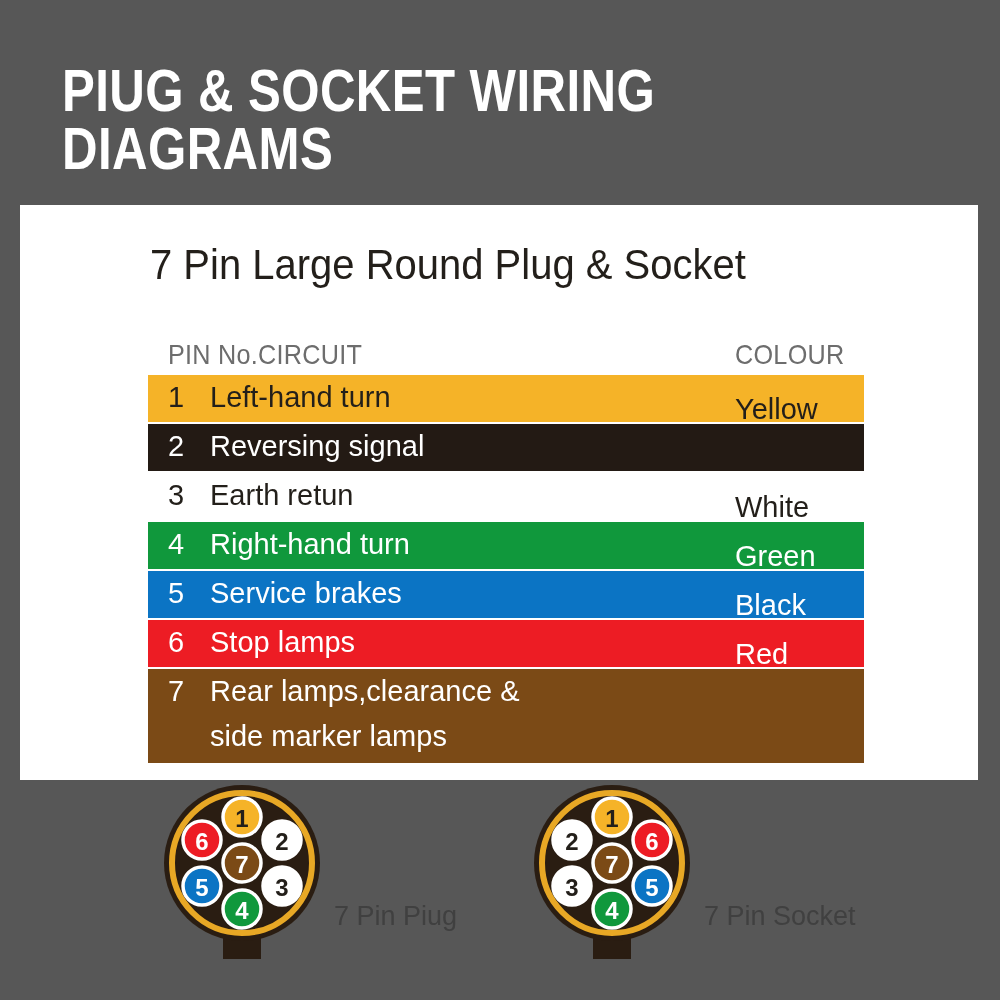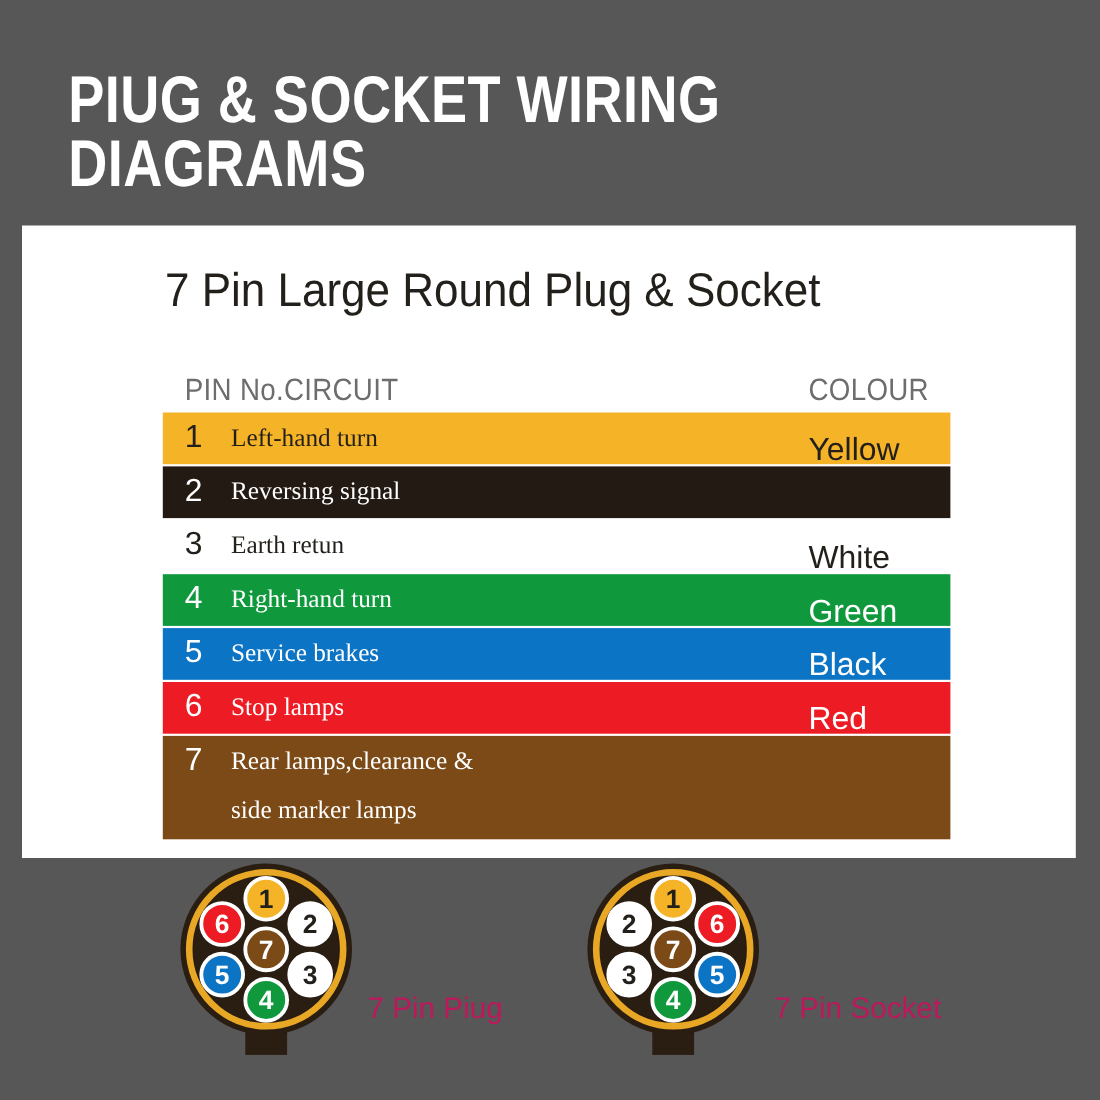--- a/index.html
+++ b/index.html
@@ -105,43 +105,42 @@
     text-align: left;
     font-size: 29px;
     line-height: 45px;
     white-space: nowrap;
   }
   .cell-circuit {
     position: absolute;
     left: 62px;
     top: 0;
     width: 520px;
-    font-size: 23px;
+    font-size: 29px;
     line-height: 45px;
     white-space: pre-line;
-    font-family: Liberation Serif, serif;
   }
   .cell-colour {
     position: absolute;
     left: 587px;
     top: 0;
     width: 130px;
     font-size: 29px;
     line-height: 45px;
     white-space: nowrap;
     margin-top: 12px;
   }
 
   
   .connector-wrap {
     position: absolute;
   }
   .conn-label {
     position: absolute;
-    color: #be185d;
+    color: #404040;
     font-size: 27px;
     white-space: nowrap;
   }
 
   svg { display: block; }
 </style>
 </head>
 <body>
 
 <div id="page">

